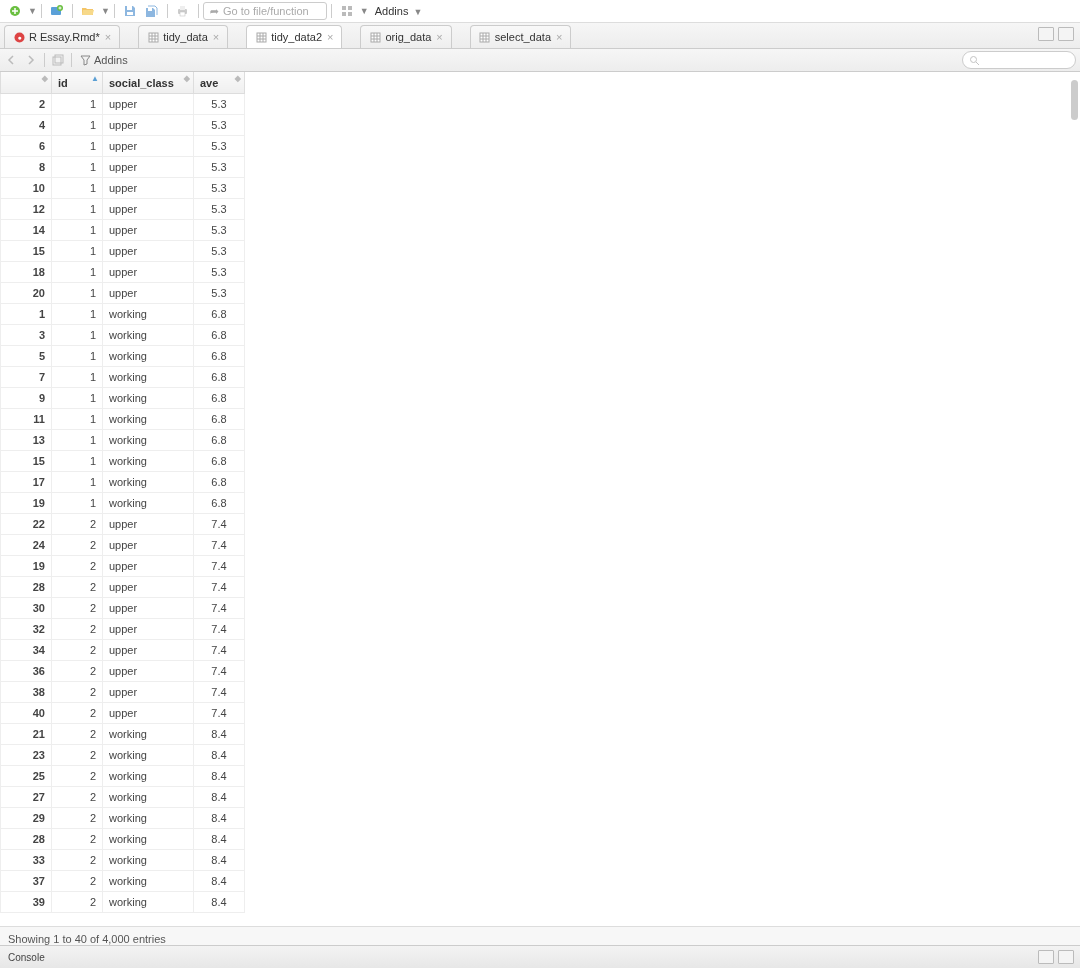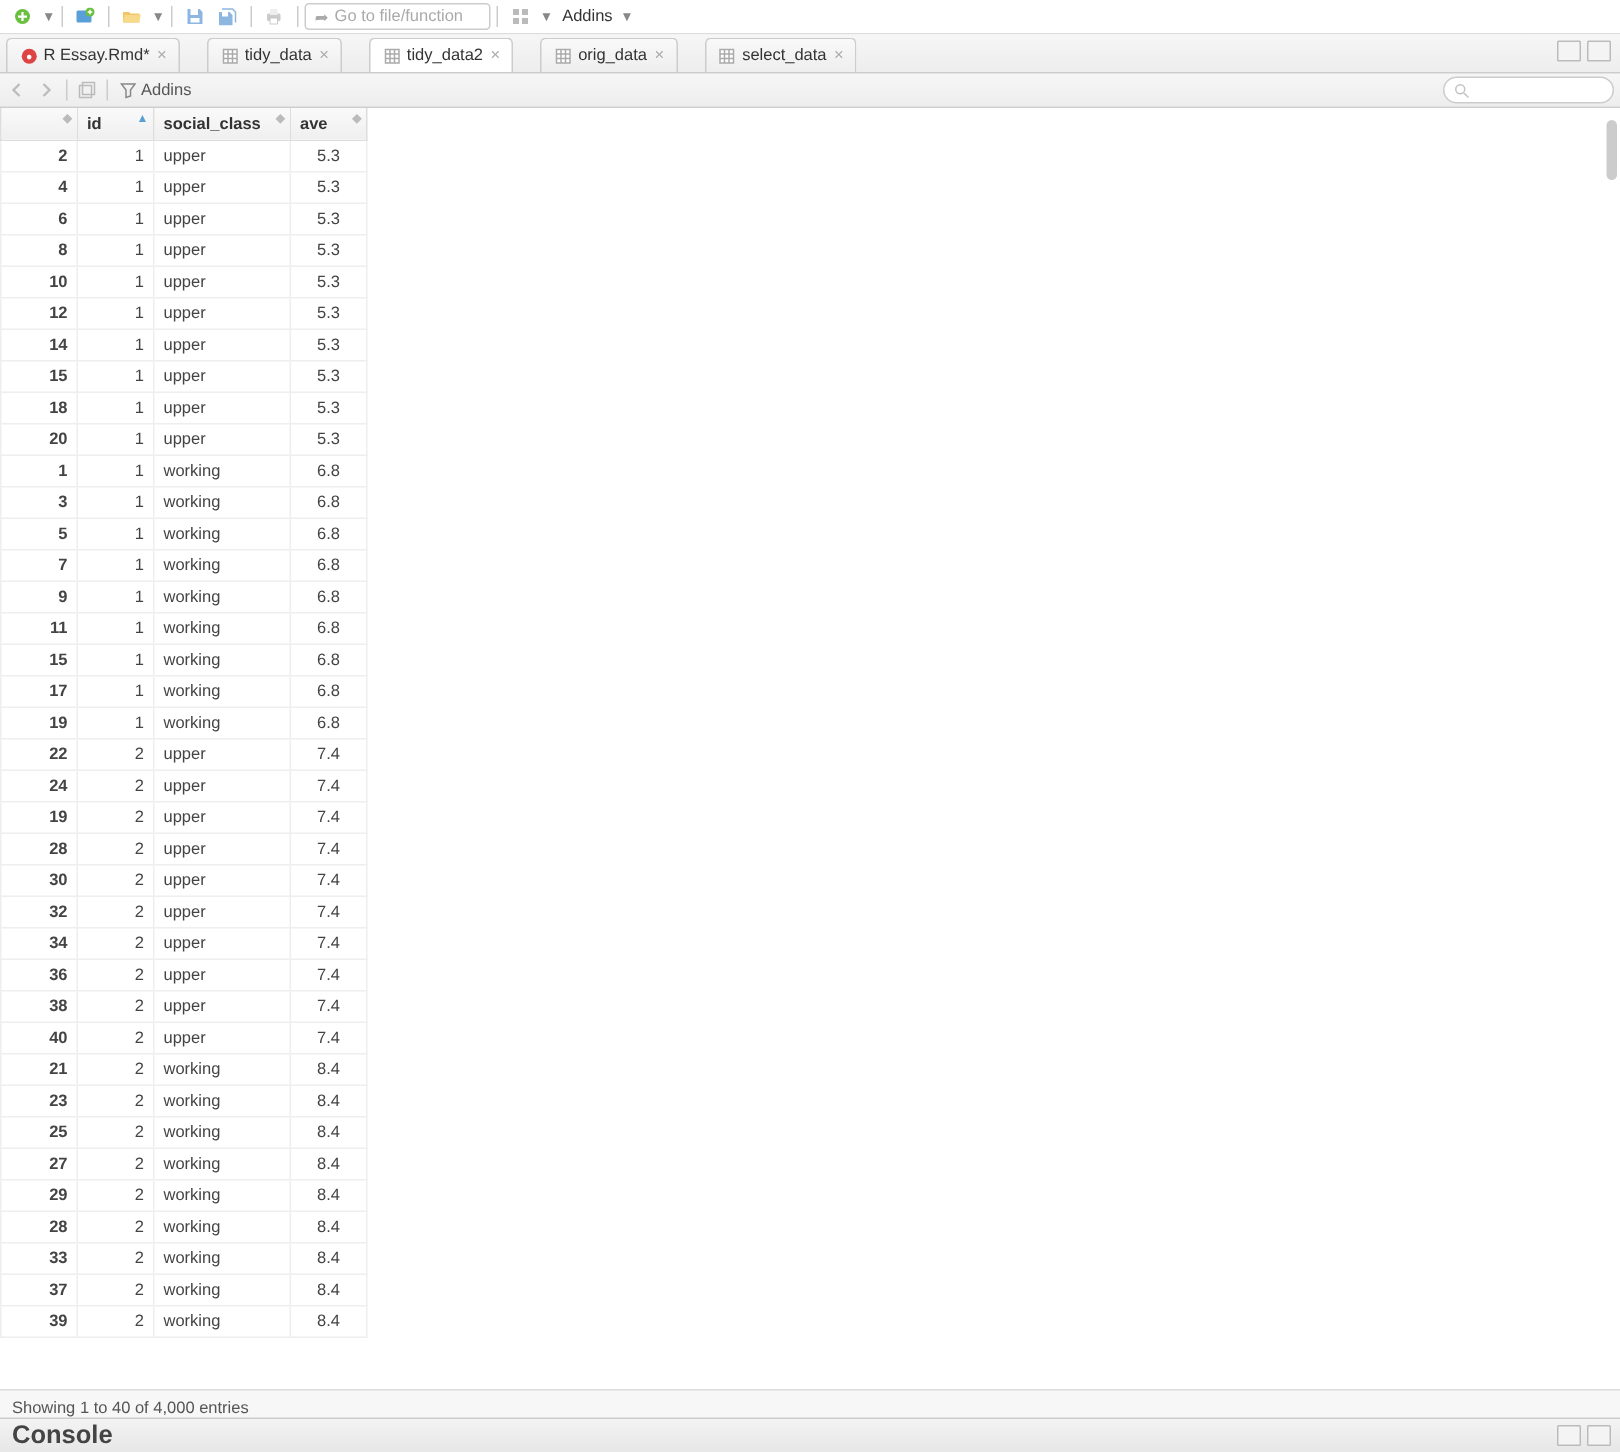--- a/index.html
+++ b/index.html
@@ -31,21 +31,21 @@
 td{border:1px solid #eee;border-top:none;padding:3px 6px;height:14px;color:#444}
 td.rownum{text-align:right;font-weight:bold;width:38px;background:#fff}
 td.idcol{text-align:right;width:38px}
 td.sccol{width:78px}
 td.avecol{text-align:center;width:38px}
 th.rownum-h{width:38px}
 th.id-h{width:38px}
 th.sc-h{width:78px}
 th.ave-h{width:38px}
 .status{height:18px;border-top:1px solid #ddd;background:#f7f7f7;display:flex;align-items:flex-end;padding:0 8px;font-size:11px;color:#555}
-.console{height:22px;background:linear-gradient(#f3f3f3,#e7e7e7);border-top:1px solid #ccc;display:flex;align-items:center;padding:0 8px;font-weight:bold;font-size:17px;color:#444;position:relative}
+.console{height:22px;background:linear-gradient(#f3f3f3,#e7e7e7);border-top:1px solid #ccc;display:flex;align-items:center;padding:0 8px;font-weight:normal;font-size:10px;color:#444;position:relative}
 .console .right-icons{position:absolute;right:6px;top:4px;display:flex;gap:4px}
 .scrollthumb{position:absolute;right:2px;top:8px;width:7px;height:40px;background:#ccc;border-radius:4px}
 </style>
 </head>
 <body>
 
 <div class="toolbar">
   <span class="tb-btn">
     <svg width="12" height="12" viewBox="0 0 12 12">
         <circle cx="6" cy="6" r="5" fill="#6abf40"></circle>
@@ -320,20 +320,26 @@
           <td class="sccol">working</td>
           <td class="avecol">6.8</td>
         </tr>
         <tr>
           <td class="rownum">11</td>
           <td class="idcol">1</td>
           <td class="sccol">working</td>
           <td class="avecol">6.8</td>
         </tr>
         <tr>
+          <td class="rownum">13</td>
+          <td class="idcol">1</td>
+          <td class="sccol">working</td>
+          <td class="avecol">6.8</td>
+        </tr>
+        <tr>
           <td class="rownum">15</td>
           <td class="idcol">1</td>
           <td class="sccol">working</td>
           <td class="avecol">6.8</td>
         </tr>
         <tr>
           <td class="rownum">17</td>
           <td class="idcol">1</td>
           <td class="sccol">working</td>
           <td class="avecol">6.8</td>

